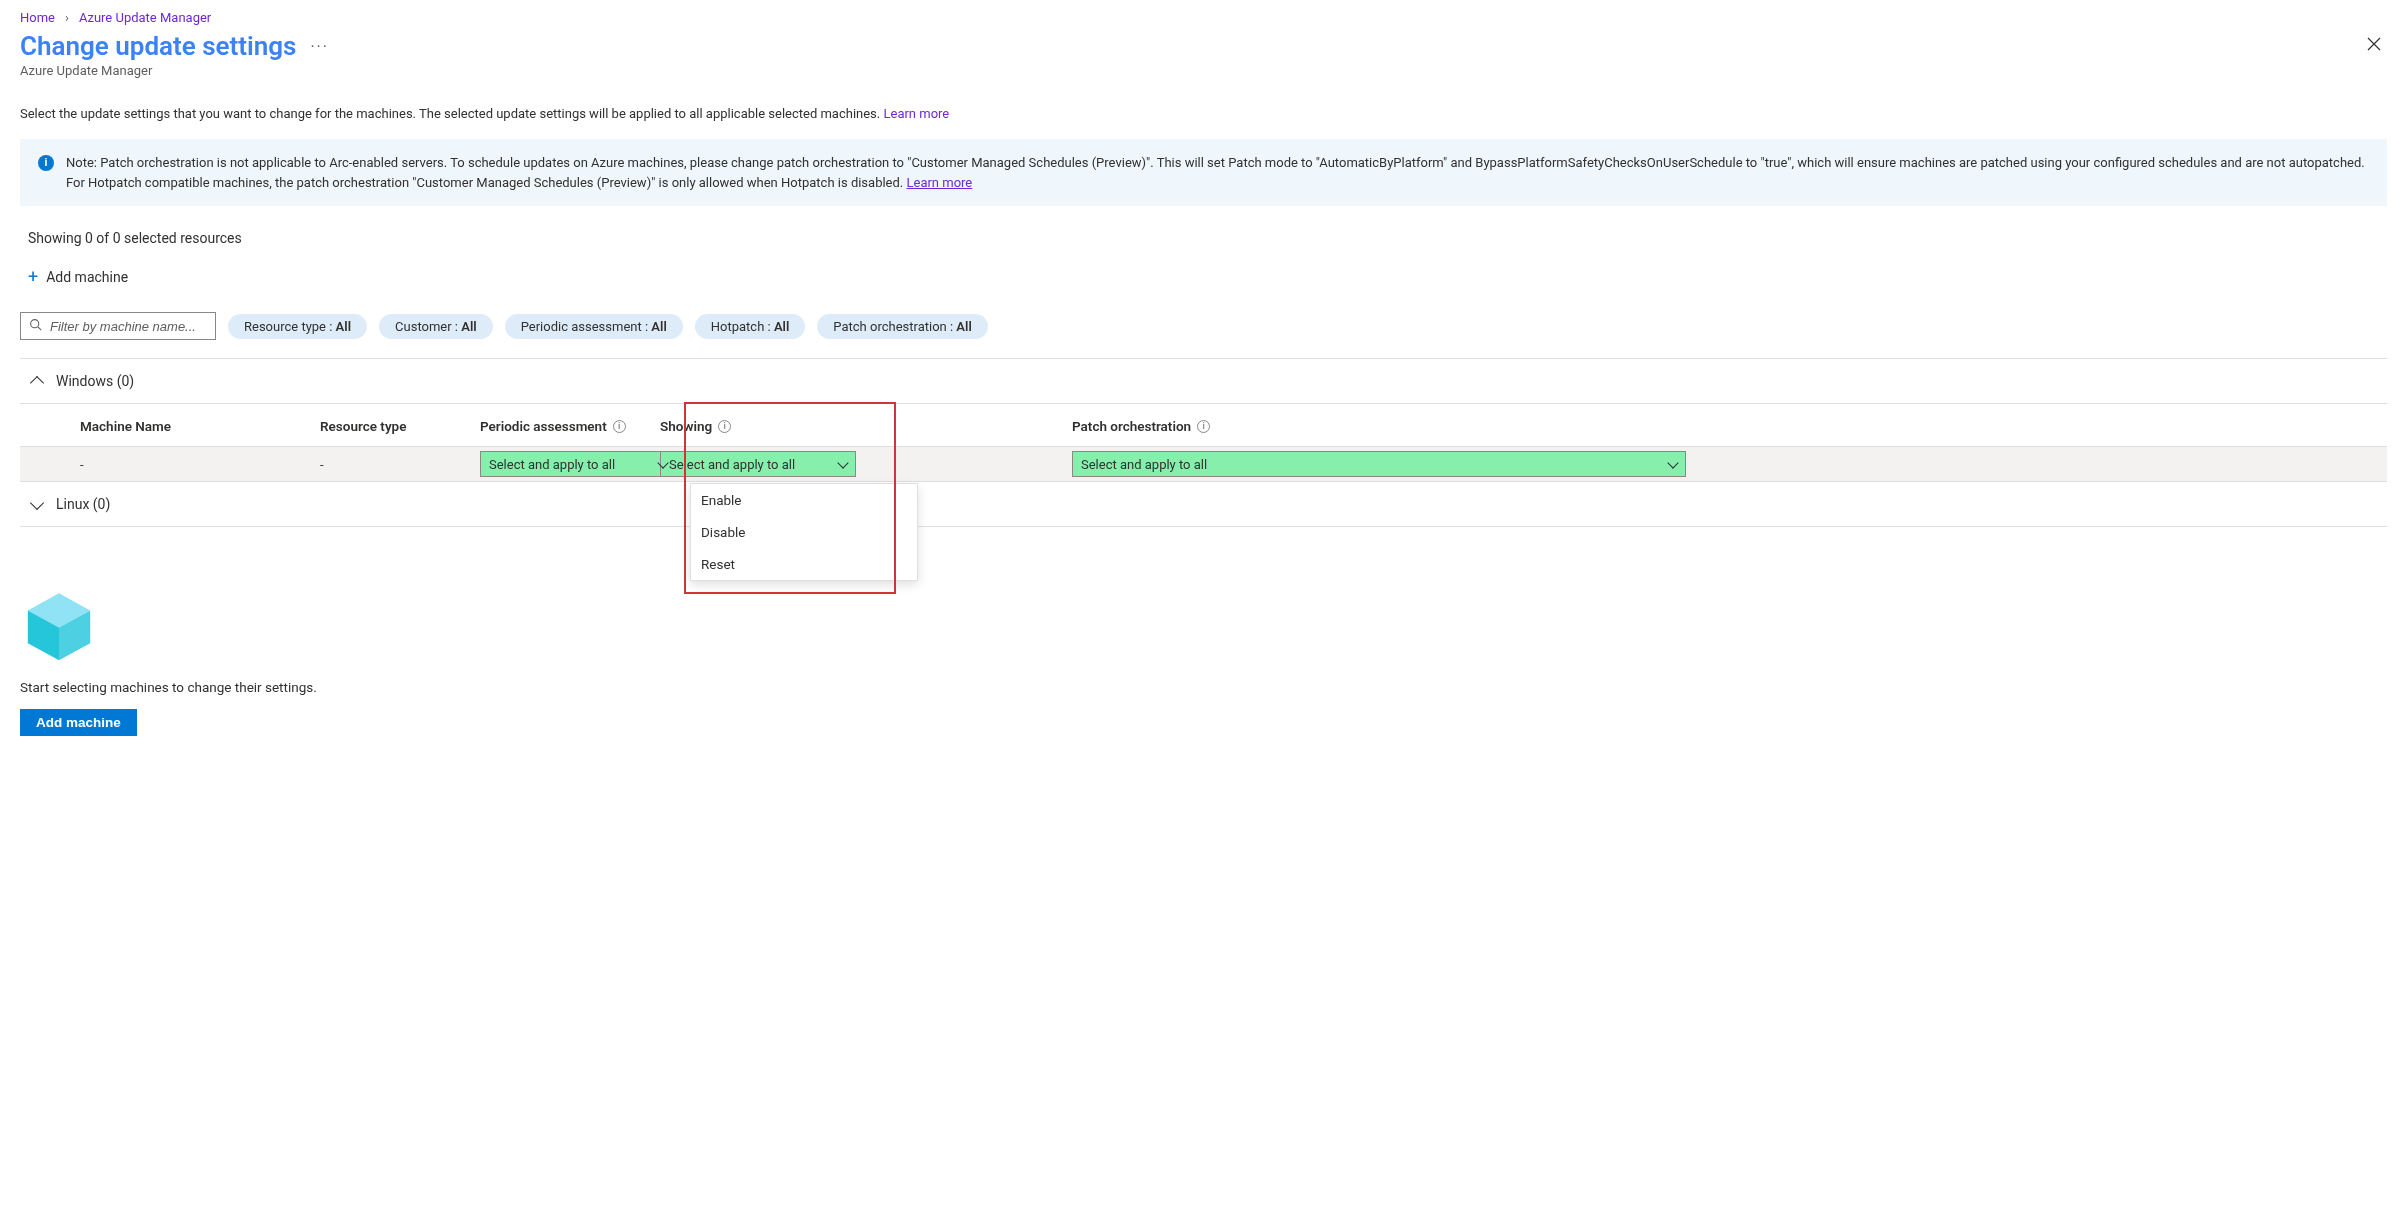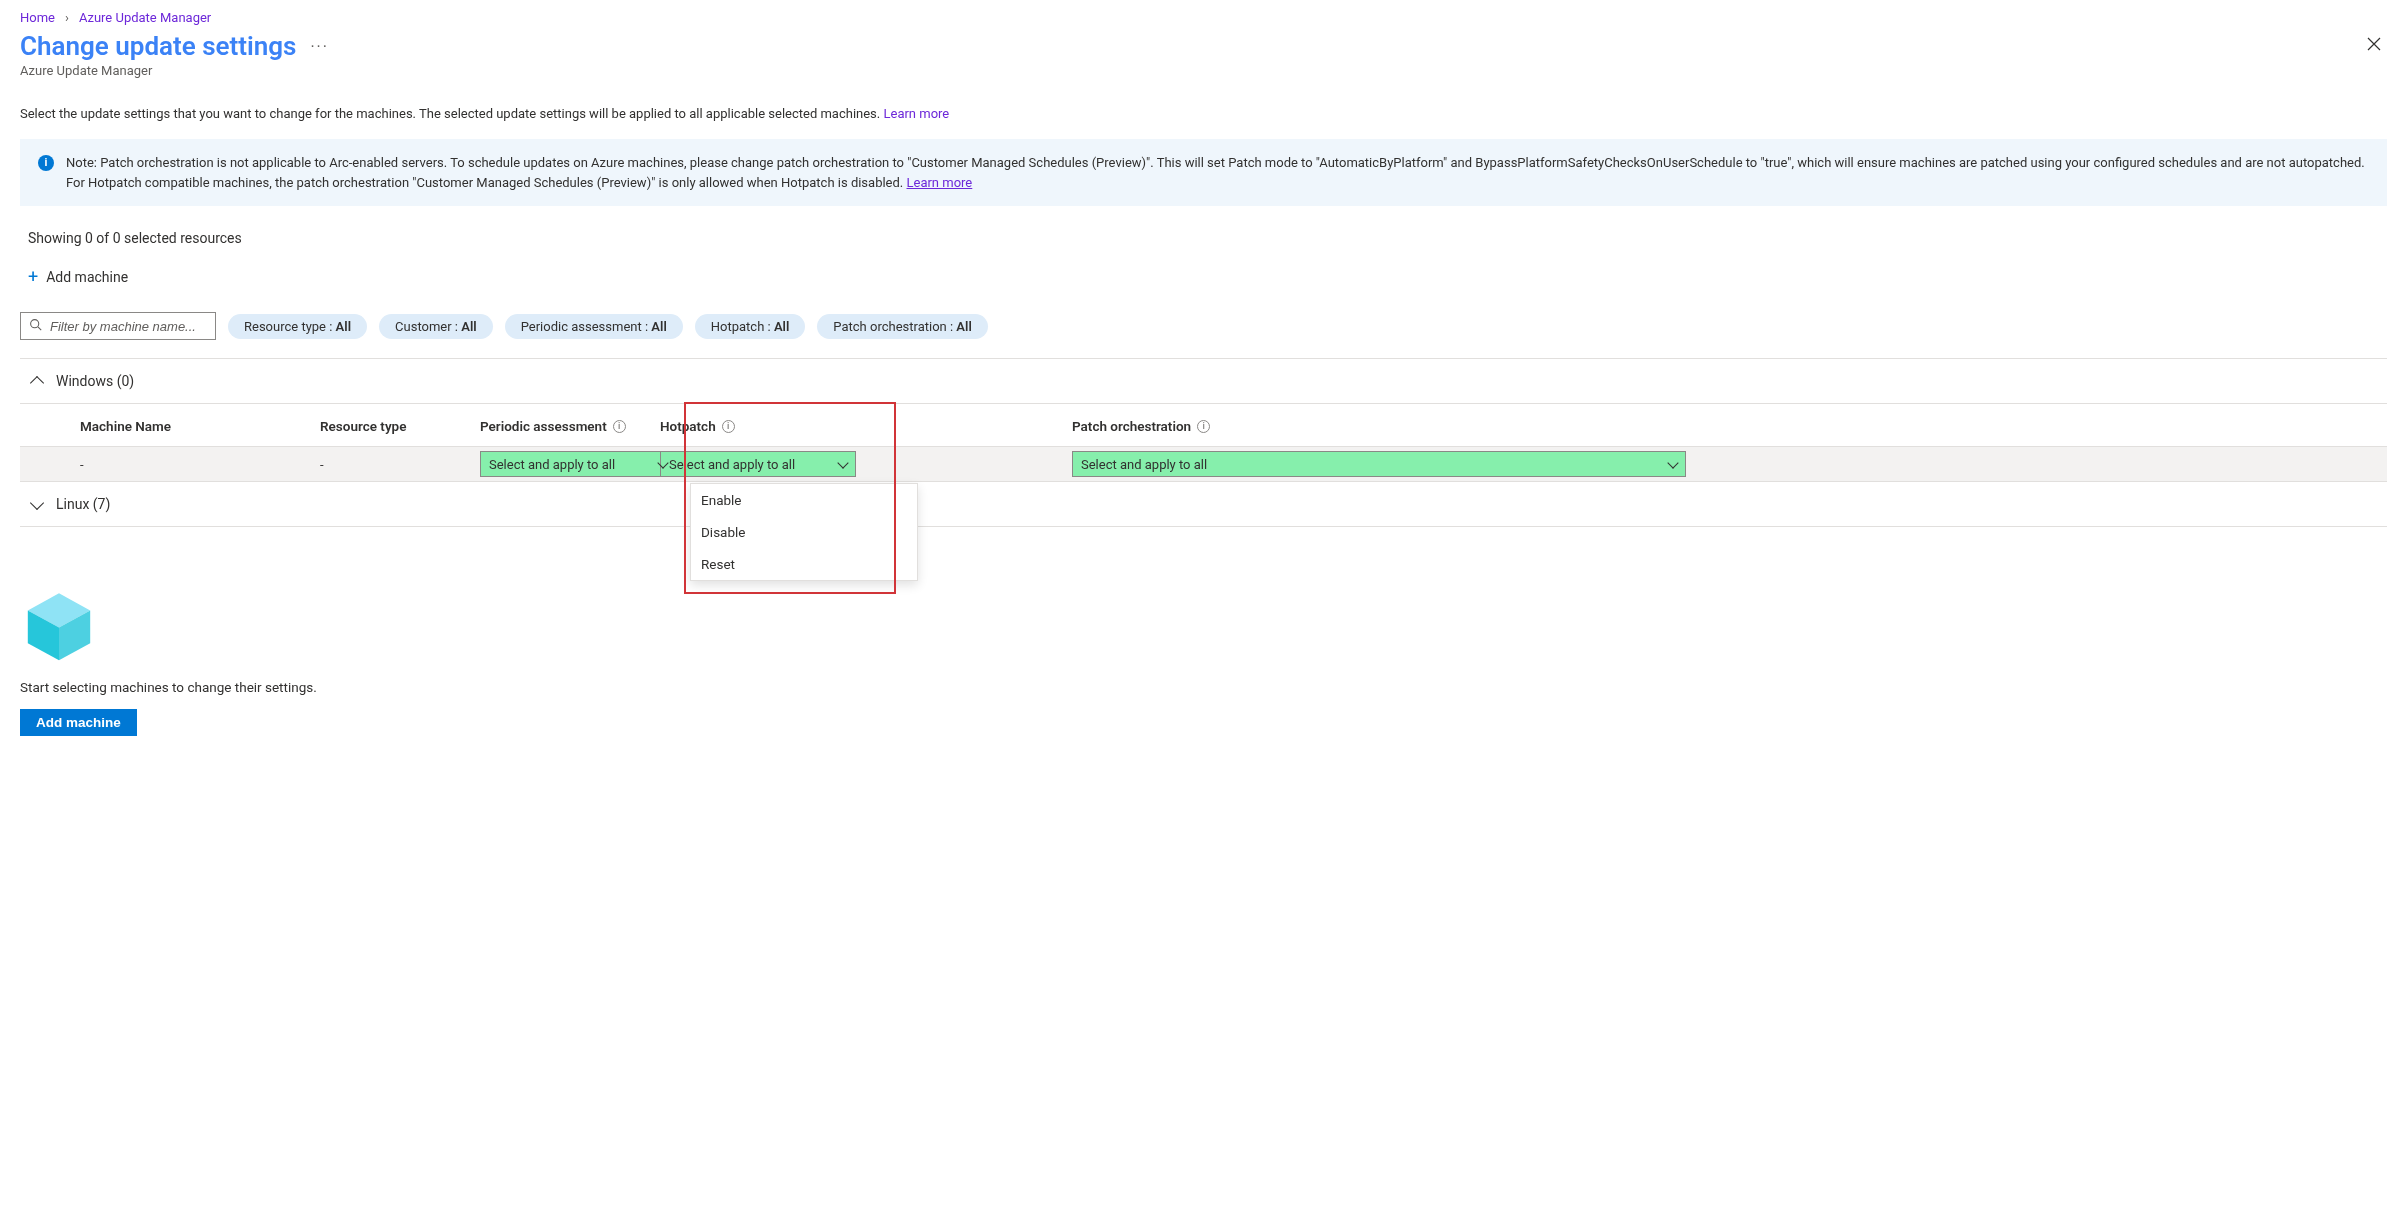--- a/index.html
+++ b/index.html
@@ -270,21 +270,21 @@
           <span>Machine Name</span>
         </div>
       <div class="hcell">
           <span>Resource type</span>
         </div>
       <div class="hcell">
         <span>Periodic assessment</span>
         <span class="info-circle">i</span>
       </div>
       <div class="hcell">
-        <span>Hotpatch</span>
+        <span>Showing</span>
         <span class="info-circle">i</span>
       </div>
       <div class="hcell"></div>
       <div class="hcell">
         <span>Patch orchestration</span>
         <span class="info-circle">i</span>
       </div>
     </div>
 
     <div class="body-row">
@@ -315,21 +315,21 @@
     <div class="dd-menu" style="left:670px; top:79px;">
       <div class="dd-item">Enable</div>
       <div class="dd-item">Disable</div>
       <div class="dd-item">Reset</div>
     </div>
 
   </div>
 
   <div class="section-header linux" style="border-bottom:1px solid #e1dfdd;">
     <span class="chevron down"></span>
-    <span>Linux (7)</span>
+    <span>Linux (0)</span>
   </div>
 
   <div class="empty-state">
     <svg class="cube-svg" viewBox="0 0 100 100">
       <polygon points="50,8 90,30 50,52 10,30" fill="#8fe3f5"></polygon>
       <polygon points="10,30 50,52 50,94 10,72" fill="#26c6da"></polygon>
       <polygon points="90,30 50,52 50,94 90,72" fill="#4dd0e1"></polygon>
     </svg>
     <div class="empty-text">Start selecting machines to change their settings.</div>
     <button class="primary-btn">Add machine</button>

